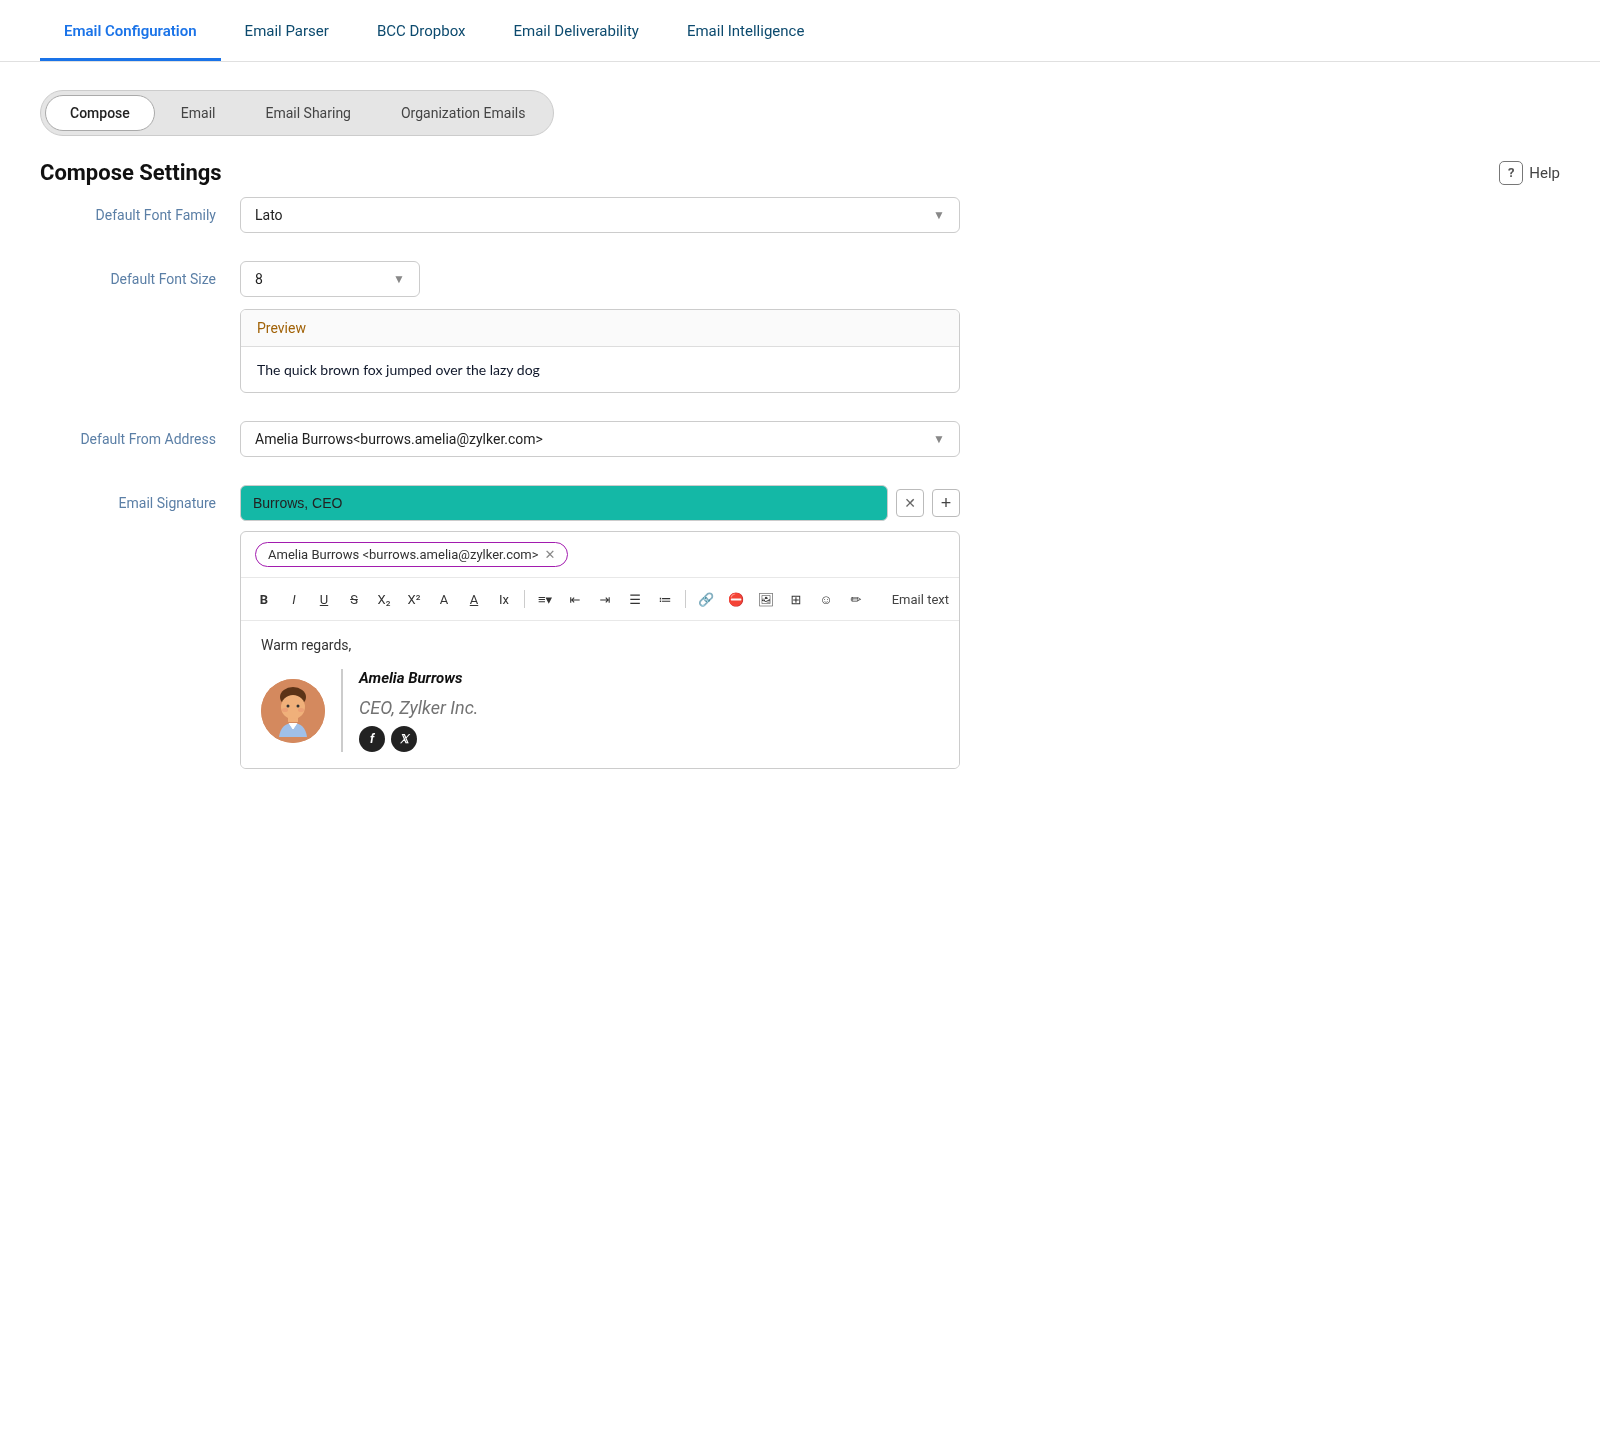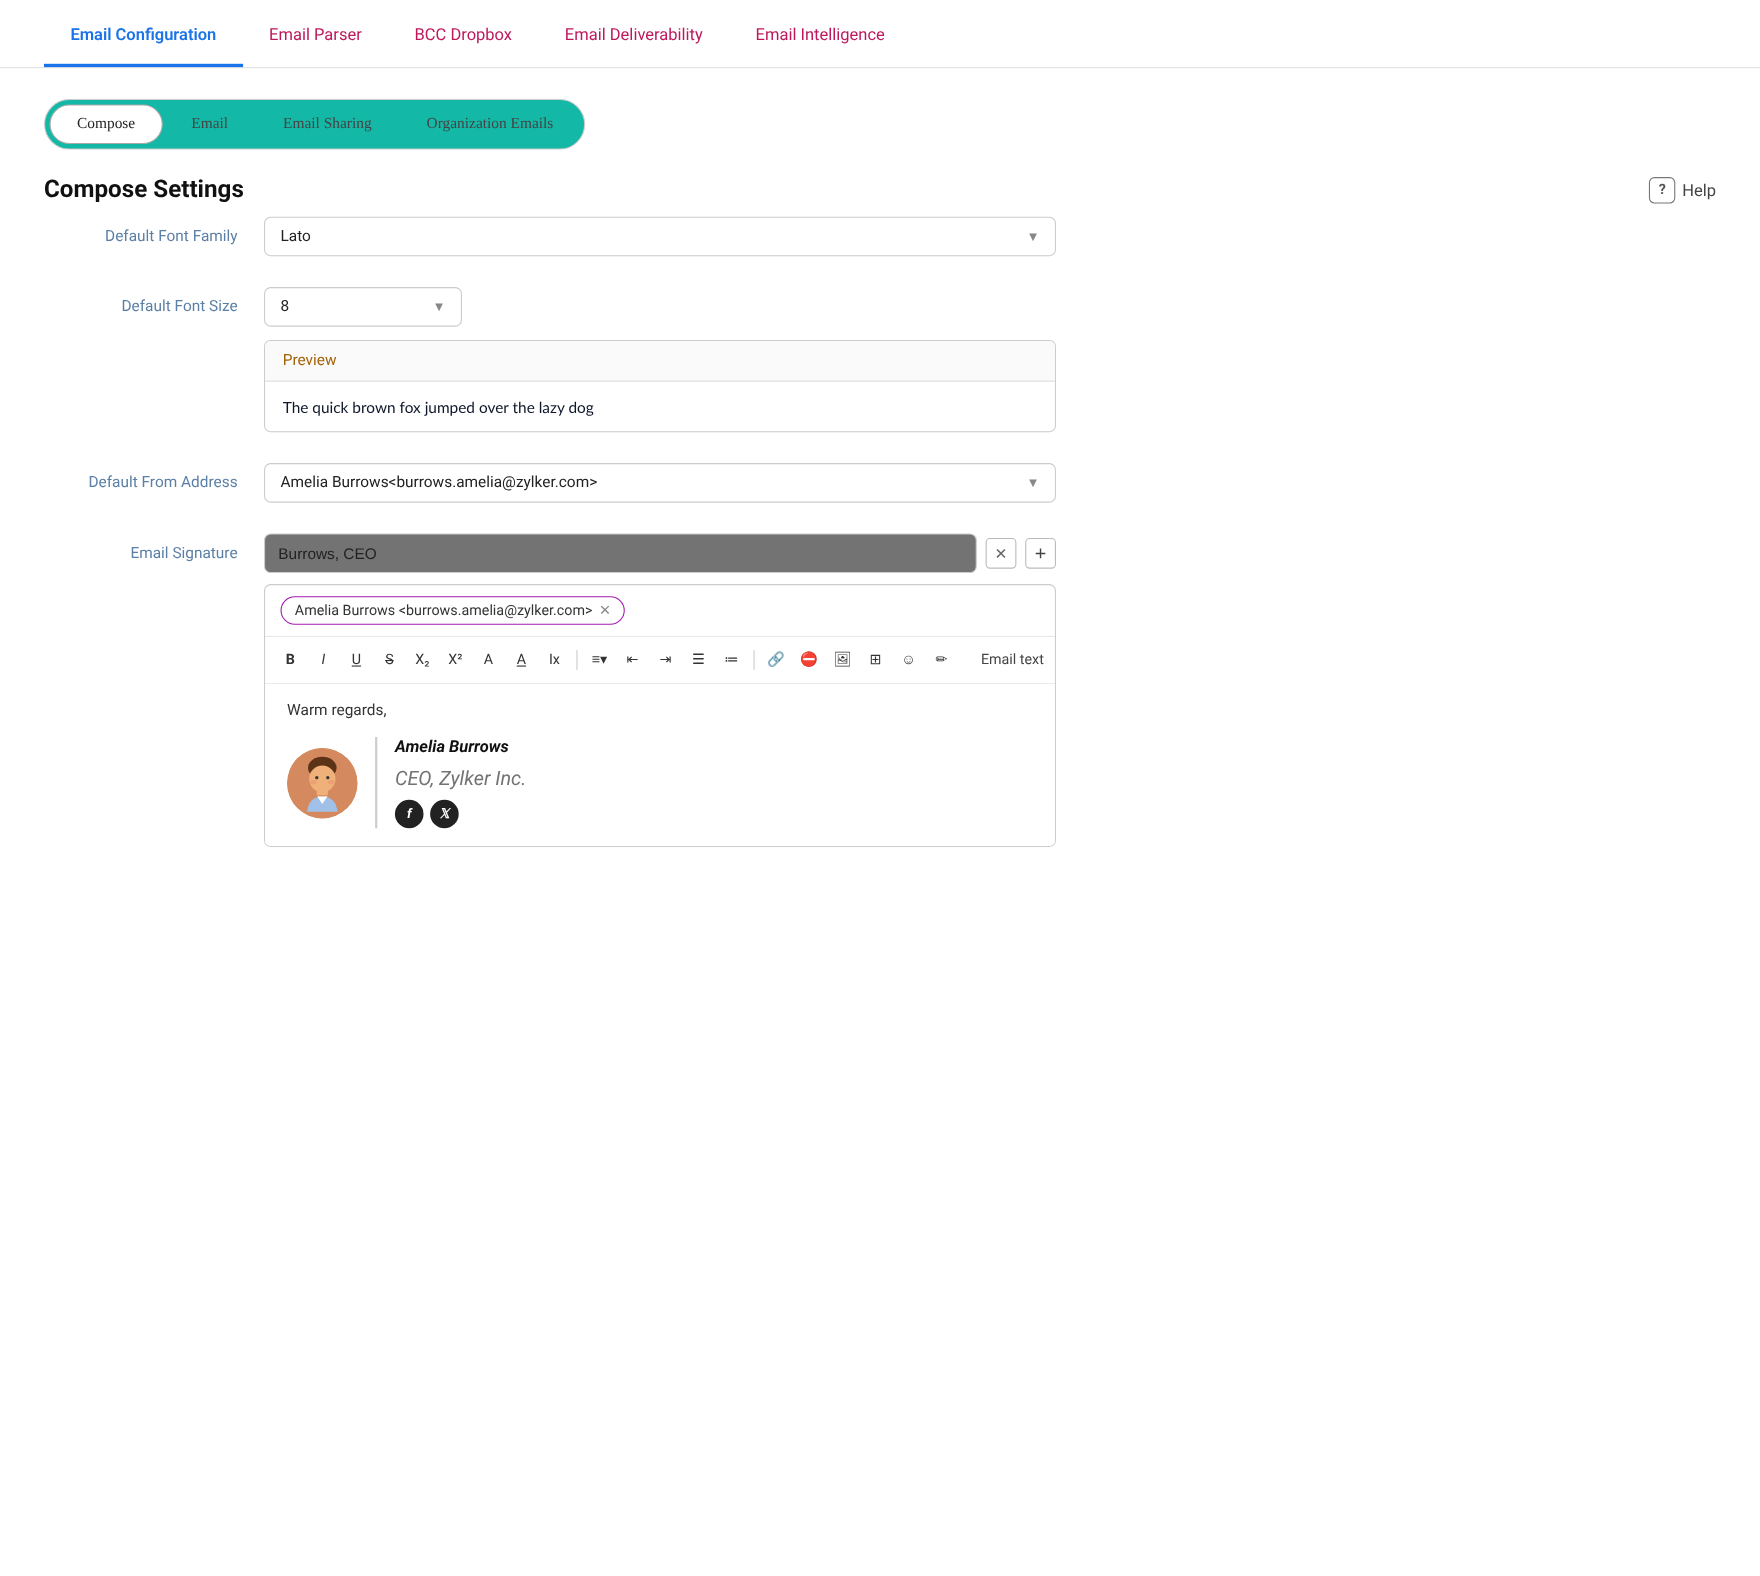--- a/index.html
+++ b/index.html
@@ -14,43 +14,42 @@
     .top-nav {
       display: flex;
       align-items: flex-end;
       padding: 0 40px;
       border-bottom: 1px solid #e0e0e0;
       gap: 0;
     }
     .top-nav-item {
       padding: 22px 24px 18px;
       font-size: 15px;
-      color: #be185d;
+      color: #0c4a6e;
       cursor: pointer;
       border-bottom: 3px solid transparent;
       white-space: nowrap;
     }
     .top-nav-item.active {
       color: #1a73e8;
       border-bottom: 3px solid #1a73e8;
       font-weight: 600;
     }
 
     
     .sub-tabs {
       display: flex;
       align-items: center;
       margin: 28px 40px 24px;
       border: 1.5px solid #ccc;
       border-radius: 30px;
       width: fit-content;
       padding: 4px;
       gap: 2px;
-      background: #14b8a6;
-      font-family: Liberation Serif, serif;
+      background: #e5e5e5;
     }
     .sub-tab {
       padding: 9px 24px;
       border-radius: 24px;
       font-size: 14px;
       color: #444;
       cursor: pointer;
     }
     .sub-tab.active {
       background: #fff;
@@ -174,21 +173,21 @@
       gap: 8px;
       margin-bottom: 10px;
     }
     .sig-input {
       flex: 1;
       border: 1.5px solid #ccc;
       border-radius: 6px;
       padding: 9px 12px;
       font-size: 14px;
       color: #222;
-      background: #737373;
+      background: #14b8a6;
     }
     .sig-clear-btn {
       width: 28px;
       height: 28px;
       border-radius: 4px;
       border: 1px solid #bbb;
       background: #fff;
       cursor: pointer;
       display: flex;
       align-items: center;

